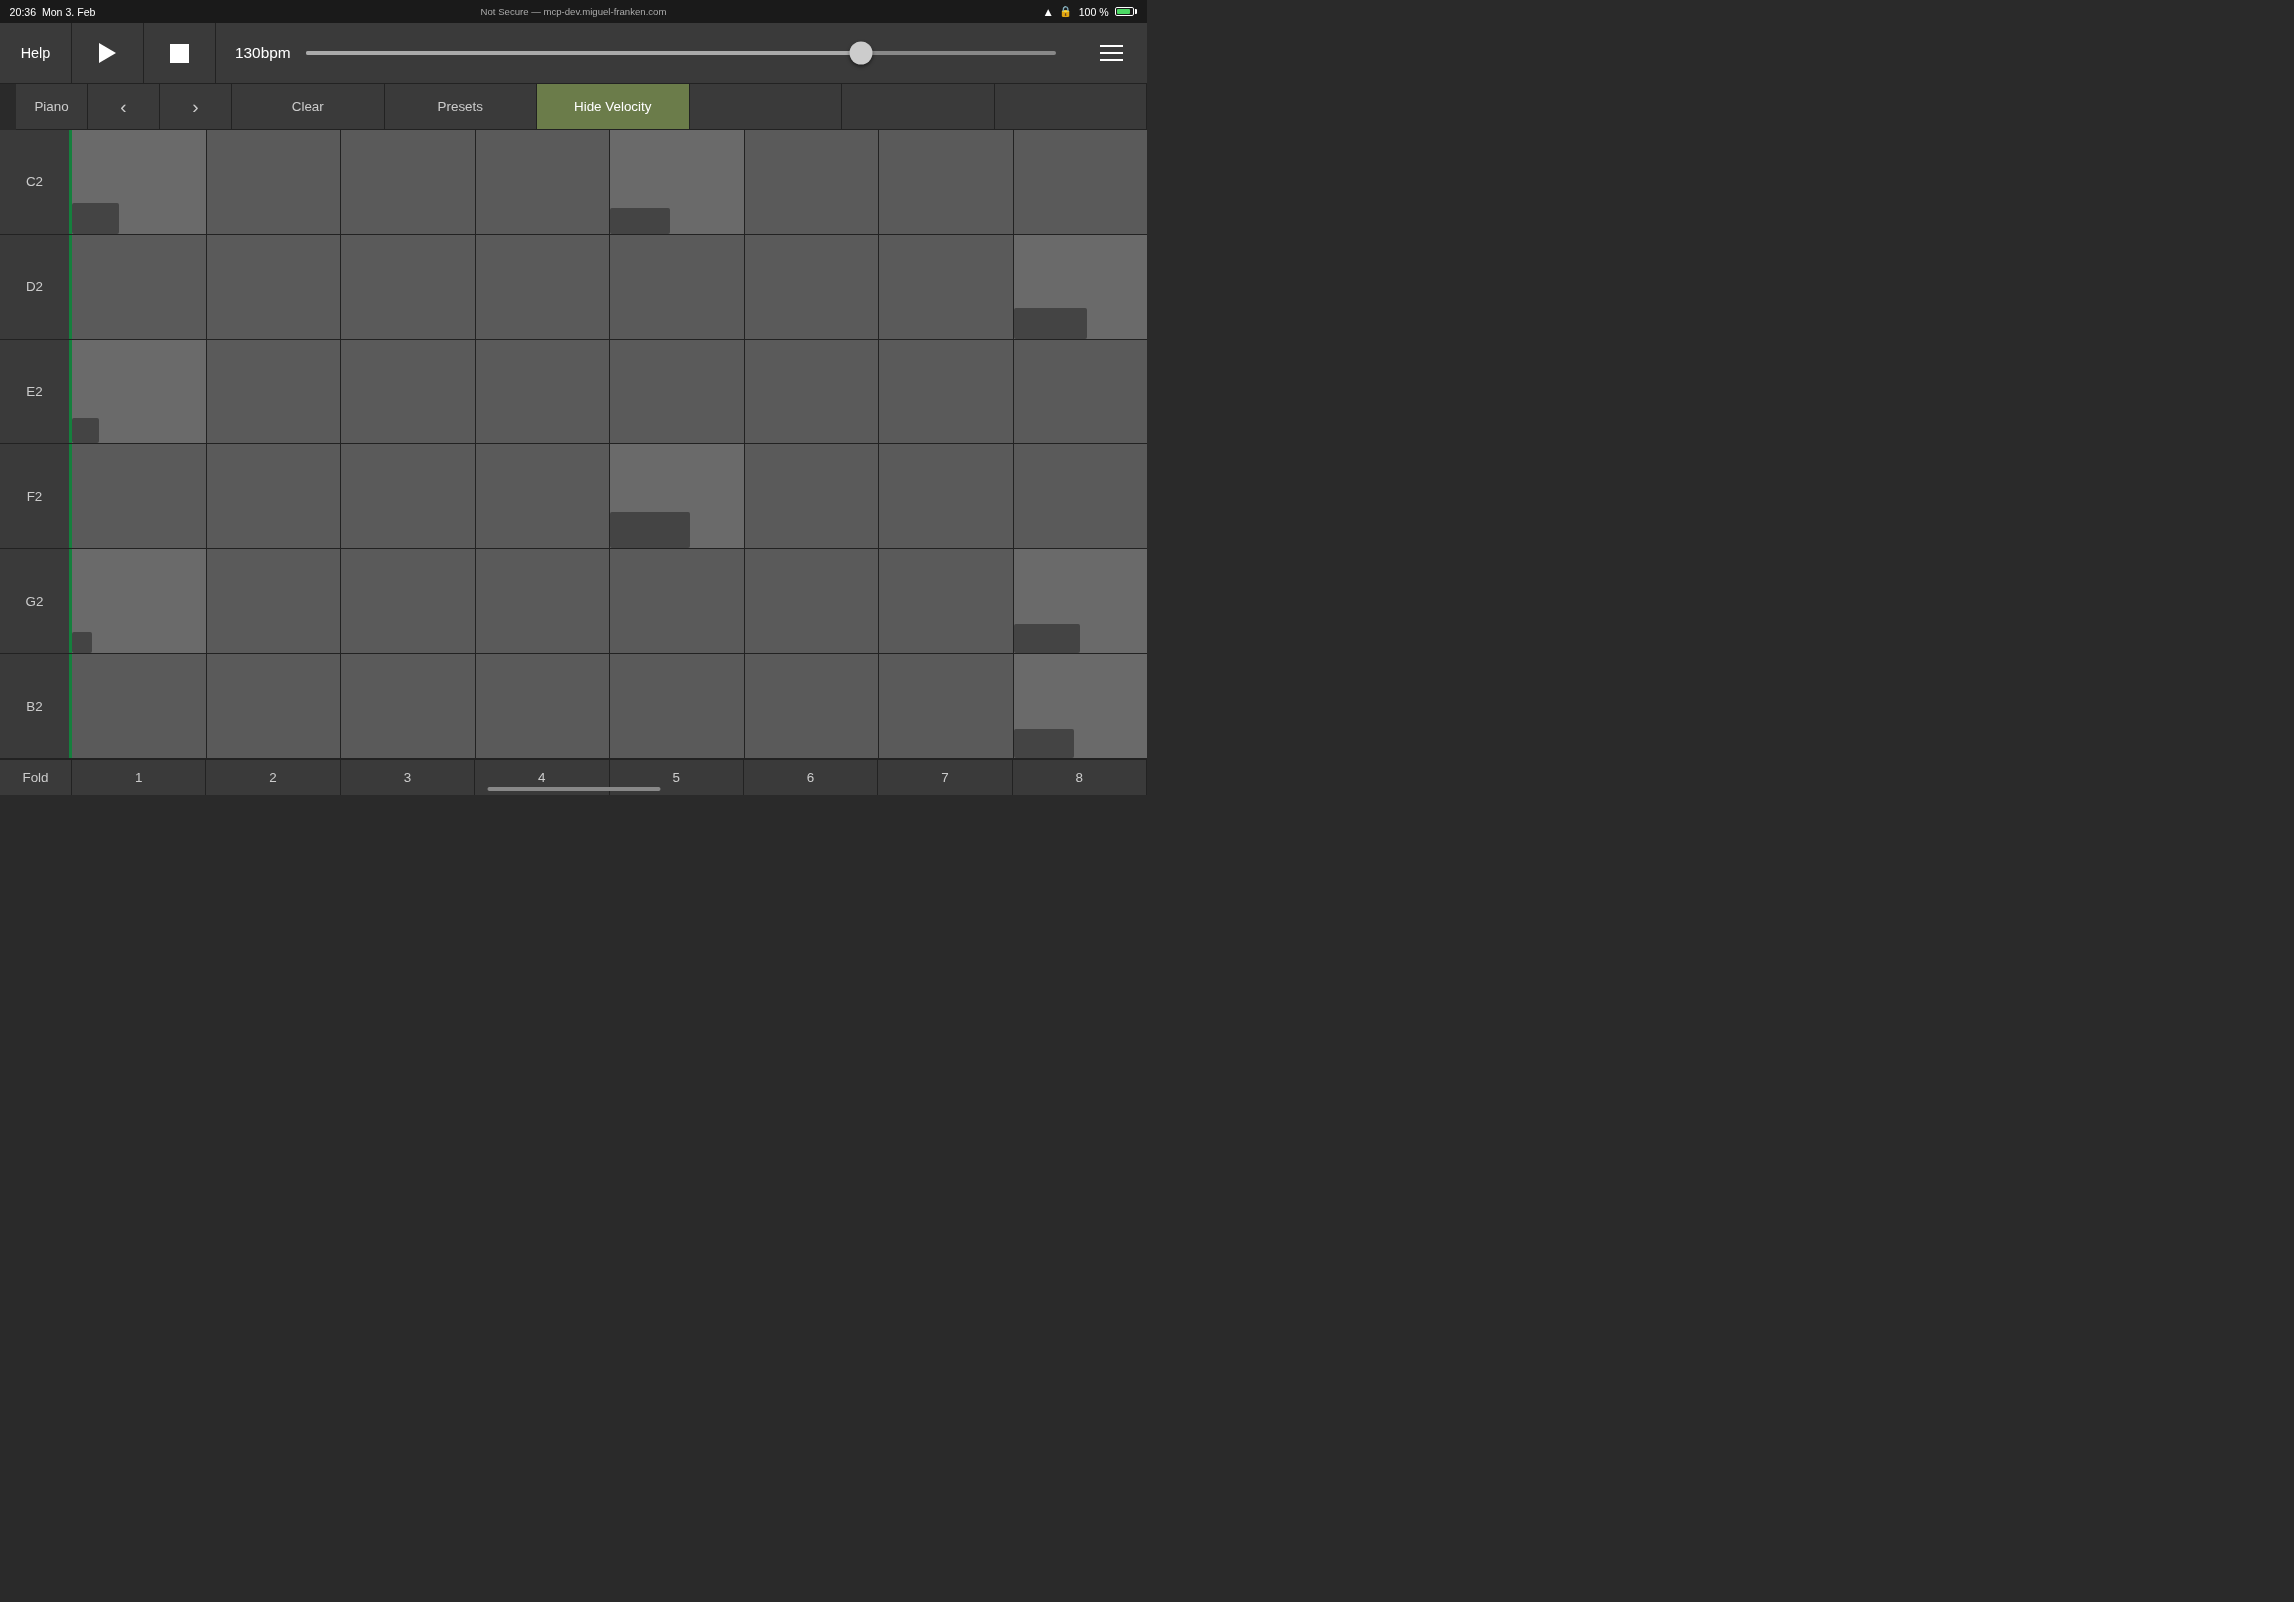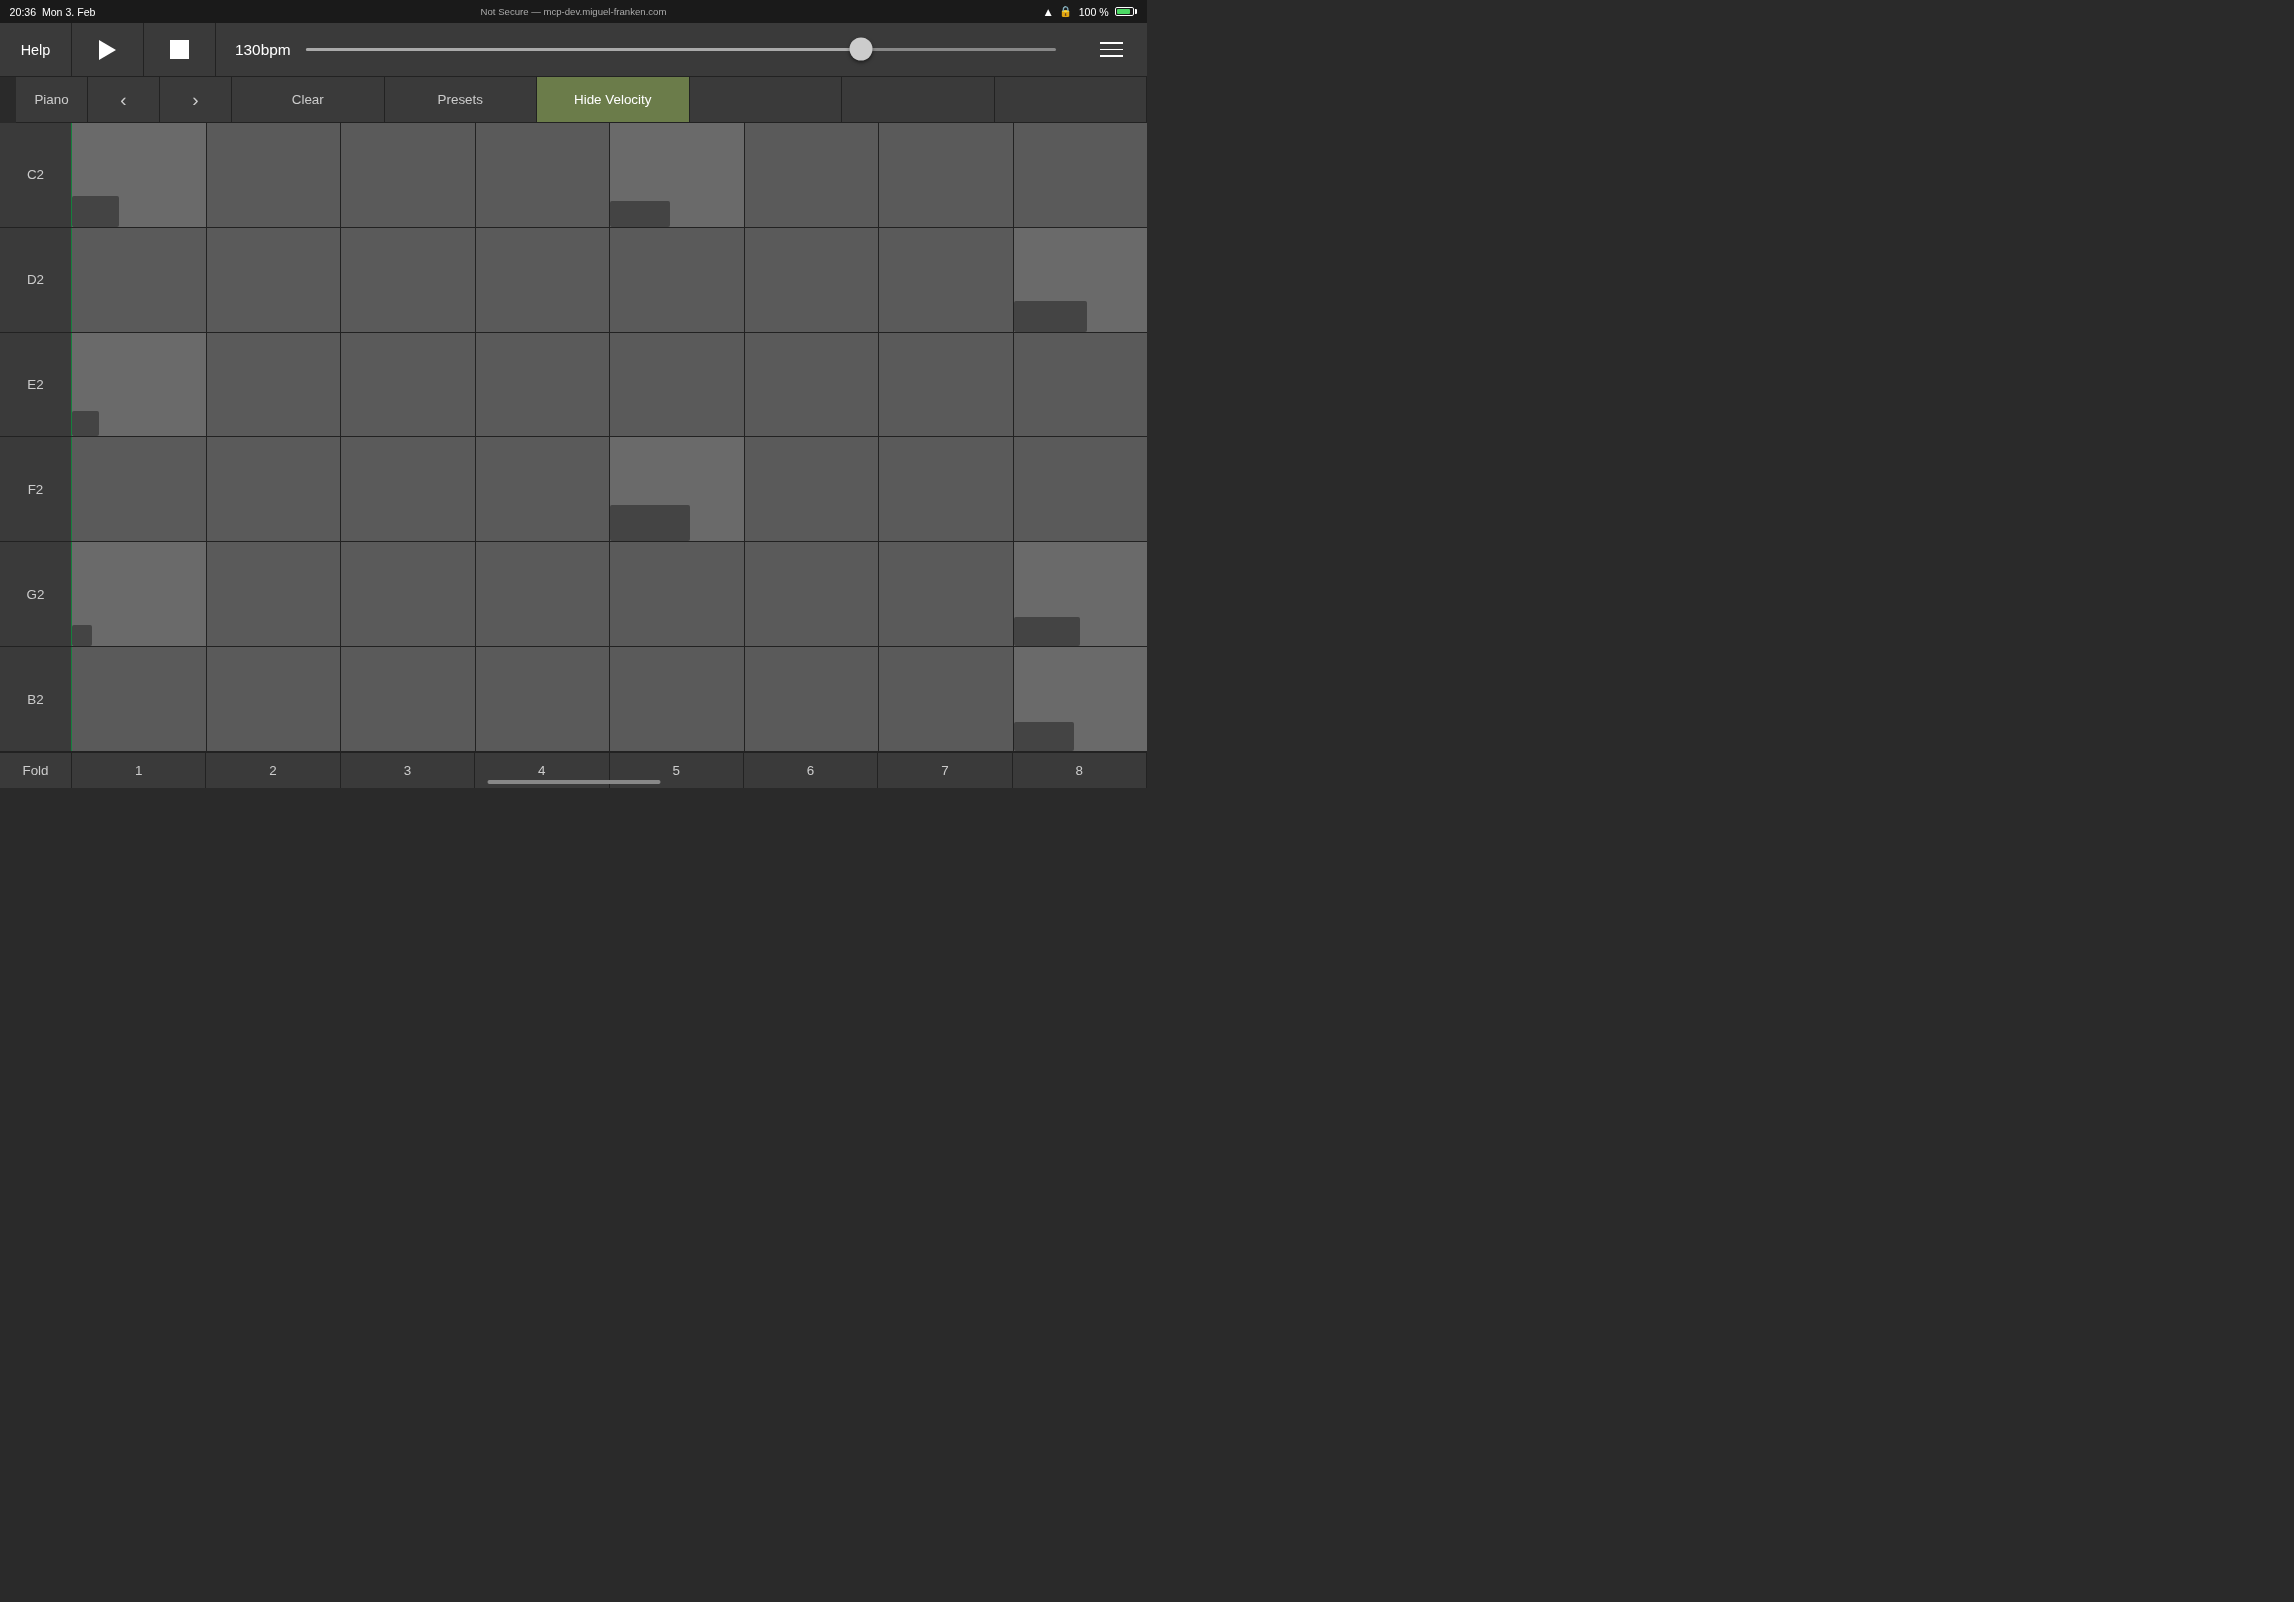--- a/index.html
+++ b/index.html
@@ -22,21 +22,21 @@
       padding: 0 9.6px;
       font-size: 10.6px;
       color: #ffffff;
     }
     .status-left { display: flex; gap: 5.8px; align-items: center; }
     .status-center { position: absolute; left: 50%; transform: translateX(-50%); font-size: 9.6px; color: #aaa; }
     .status-right { display: flex; gap: 5.8px; align-items: center; }
 
     
     .toolbar {
-      height: 54px;
+      height: 61px;
       background: #3a3a3a;
       display: flex;
       align-items: stretch;
       border-bottom: 1px solid #222;
     }
     .toolbar-cell {
       display: flex;
       align-items: center;
       justify-content: center;
       border-right: 1px solid #222;
@@ -141,21 +141,21 @@
     }
     .row-label {
       width: 72px;
       min-width: 72px;
       display: flex;
       align-items: center;
       justify-content: center;
       background: #3a3a3a;
       color: #ccc;
       font-size: 13.4px;
-      border-right: 1px solid #15803d;
+      border-right: 3px solid #15803d;
     }
     .grid-cell {
       flex: 1;
       border-right: 1px solid #222;
       background: #5a5a5a;
       position: relative;
       cursor: pointer;
     }
     .grid-cell:last-child { border-right: none; }
     .grid-cell.active-cell { background: #6a6a6a; }

